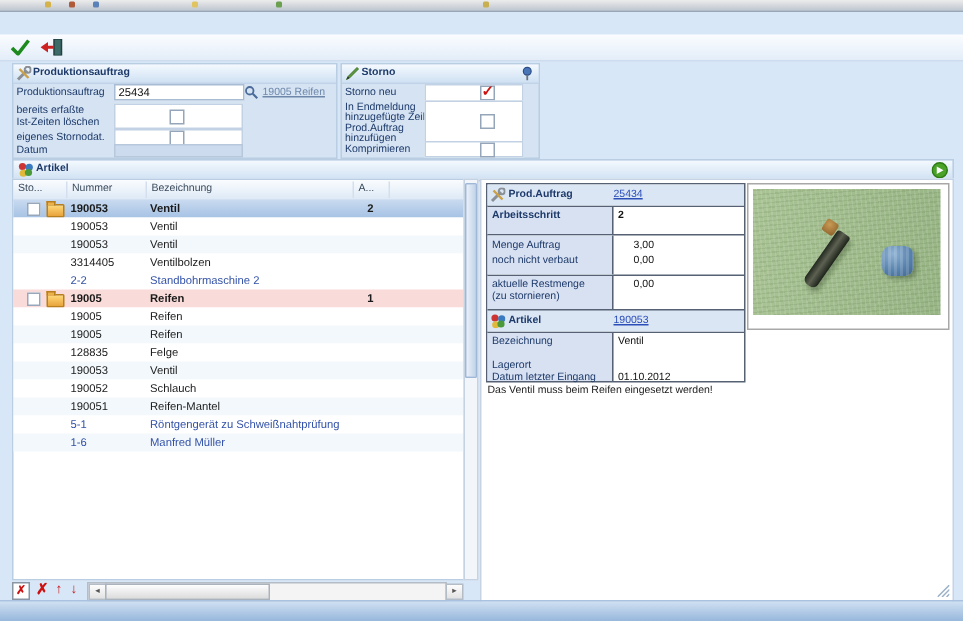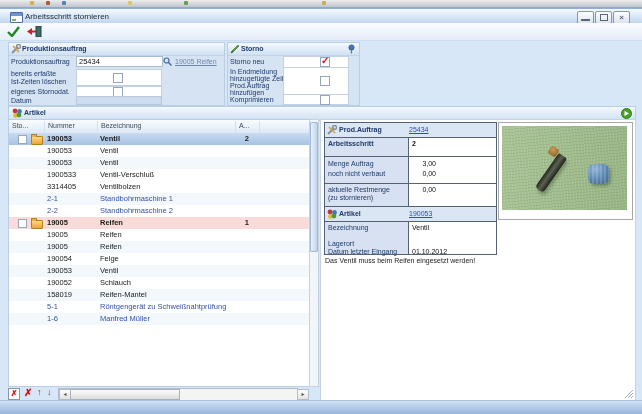--- a/index.html
+++ b/index.html
@@ -135,33 +135,20 @@
 
   <div id="sliver">
     <div class="sdot" style="left:30px;background:#d4b44a;"></div>
     <div class="sdot" style="left:46px;background:#b05a3a;"></div>
     <div class="sdot" style="left:62px;background:#5a82b8;"></div>
     <div class="sdot" style="left:128px;background:#e0c460;"></div>
     <div class="sdot" style="left:184px;background:#6aa050;"></div>
     <div class="sdot" style="left:322px;background:#c8b050;"></div>
   </div>
 
-  <div id="titlebar">
-    <span class="winicon"></span>
-    <span id="title-text">Arbeitsschritt stornieren</span>
-    <span class="winbtn" style="left:577px;">
-        <span class="g g-min"></span>
-      </span>
-    <span class="winbtn" style="left:595px;">
-        <span class="g g-res"></span>
-      </span>
-    <span class="winbtn" style="left:613px;">
-        <span class="g g-cls">×</span>
-      </span>
-  </div>
 
   <div id="toolbar">
     <span class="abs" style="left:7px;top:3px;">
       <svg width="13" height="11">
         <polyline points="1,6 5,10 12,1" fill="none" stroke="#1d8a1d" stroke-width="2.4"></polyline>
       </svg>
     </span>
     <span class="abs" style="left:27px;top:3px;">
       <svg width="15" height="11">
         <rect x="9" y="0" width="5" height="11" fill="#3d6b68" stroke="#23403e" stroke-width="1"></rect>
@@ -276,30 +263,22 @@
         </div>
         <div class="trow">
           <span class="num">190053</span>
           <span class="bez">Ventil</span>
         </div>
         <div class="trow alt">
           <span class="num">190053</span>
           <span class="bez">Ventil</span>
         </div>
         <div class="trow">
-          <span class="num">1900533</span>
-          <span class="bez">Ventil-Verschluß</span>
-        </div>
-        <div class="trow">
           <span class="num">3314405</span>
           <span class="bez">Ventilbolzen</span>
-        </div>
-        <div class="trow alt linkrow">
-          <span class="num">2-1</span>
-          <span class="bez">Standbohrmaschine 1</span>
         </div>
         <div class="trow linkrow">
           <span class="num">2-2</span>
           <span class="bez">Standbohrmaschine 2</span>
         </div>
         <div class="trow pink">
           <span class="cb"></span>
           <span class="folder"></span>
           <span class="num">19005</span>
           <span class="bez">Reifen</span>
@@ -307,33 +286,33 @@
         </div>
         <div class="trow">
           <span class="num">19005</span>
           <span class="bez">Reifen</span>
         </div>
         <div class="trow alt">
           <span class="num">19005</span>
           <span class="bez">Reifen</span>
         </div>
         <div class="trow">
-          <span class="num">190054</span>
+          <span class="num">128835</span>
           <span class="bez">Felge</span>
         </div>
         <div class="trow alt">
           <span class="num">190053</span>
           <span class="bez">Ventil</span>
         </div>
         <div class="trow">
           <span class="num">190052</span>
           <span class="bez">Schlauch</span>
         </div>
         <div class="trow alt">
-          <span class="num">158019</span>
+          <span class="num">190051</span>
           <span class="bez">Reifen-Mantel</span>
         </div>
         <div class="trow linkrow">
           <span class="num">5-1</span>
           <span class="bez">Röntgengerät zu Schweißnahtprüfung</span>
         </div>
         <div class="trow alt linkrow">
           <span class="num">1-6</span>
           <span class="bez">Manfred Müller</span>
         </div>

